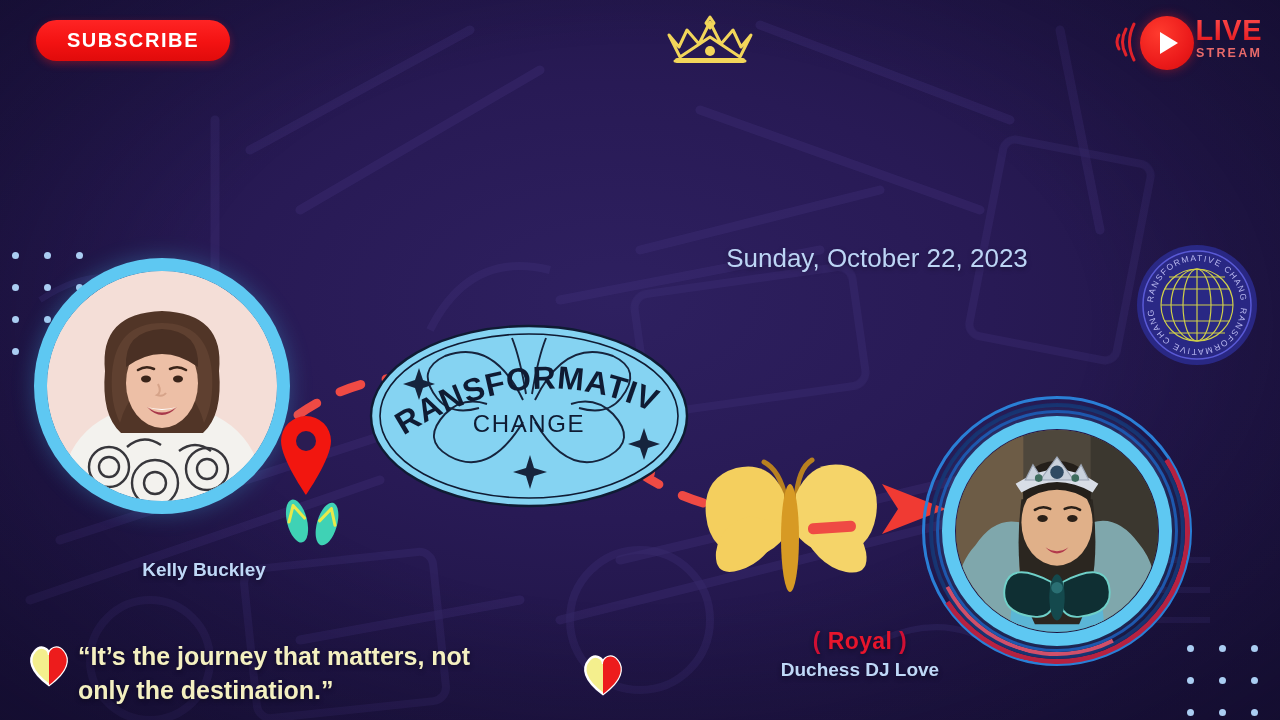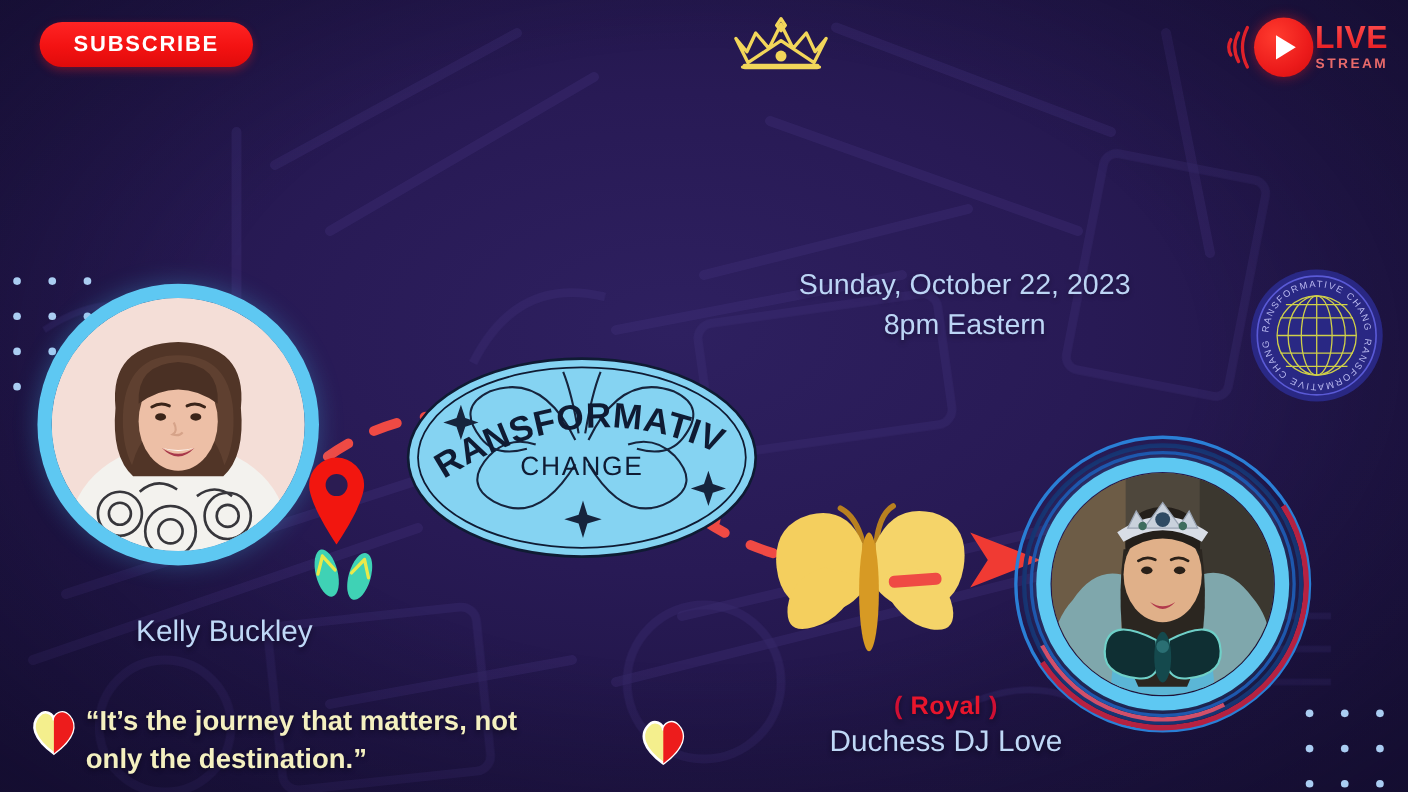--- a/index.html
+++ b/index.html
@@ -25,21 +25,21 @@
   .dots-right{right:22px;top:645px;grid-template-columns:repeat(3,7px);grid-template-rows:repeat(3,7px);}
   
   .subscribe{
     position:absolute;left:36px;top:20px;width:194px;height:41px;border-radius:21px;
     background:linear-gradient(180deg,#ff2424 0%,#f31212 55%,#e00b0b 100%);
     box-shadow:0 3px 9px rgba(255,30,30,.33);
     display:flex;align-items:center;justify-content:center;cursor:pointer;border:0;
   }
   .subscribe span{color:#fff;font-size:20px;font-weight:600;letter-spacing:1.6px;}
   
-  .live{position:absolute;right:18px;top:16px;display:flex;align-items:center;gap:2px;}
+  .live{position:absolute;right:18px;top:16px;display:flex;gap:2px;}
   .live-wave{width:26px;height:52px;}
   .live-play{
     width:54px;height:54px;border-radius:50%;
     background:radial-gradient(circle at 36% 32%,#ff3b2e 0%,#ec1b1b 60%,#d40e0e 100%);
     display:flex;align-items:center;justify-content:center;box-shadow:0 0 12px rgba(240,30,30,.45);
   }
   .live-play i{
     display:block;width:0;height:0;margin-left:5px;
     border-left:18px solid #fff;border-top:11px solid transparent;border-bottom:11px solid transparent;
   }
@@ -103,21 +103,21 @@
     transform:rotate(18deg);
   }
   .pf-right .photo{
     position:absolute;inset:34px;border-radius:50%;overflow:hidden;
     background:linear-gradient(170deg,#7c6a58 0%,#5d5548 40%,#3d3b36 100%);
   }
   
   .role{font-size:23px;font-weight:700;color:#e8152c;letter-spacing:.4px;
         text-shadow:0 2px 5px rgba(0,0,0,.4);}
   .role .paren{color:#cf0f34;font-weight:600;}
-  .pname{font-size:27px;font-weight:400;color:#bfd8f7;margin-top:4px;
+  .pname{font-size:19px;font-weight:700;color:#bfd8f7;margin-top:4px;
          text-shadow:0 2px 5px rgba(0,0,0,.4);}
   .names-left{position:absolute;left:104px;top:555px;text-align:center;width:200px;}
   .names-right{position:absolute;left:740px;top:628px;text-align:center;width:240px;}
   
   .quote{
     position:absolute;left:78px;top:640px;width:480px;text-align:left;
     color:#f4f0c0;font-size:25px;line-height:1.35;font-weight:700;
     text-shadow:0 2px 5px rgba(0,0,0,.4);
   }
   .heart{position:absolute;width:46px;height:46px;}
@@ -224,21 +224,20 @@
       <path d="M14 21 L25 43 L55 23 L85 43 L96 21 L86 33 L78 16 L66 30 L55 8 L44 30 L32 16 L24 33 Z"></path>
       <path d="M20 47 L90 47"></path>
       <path d="M55 3 l4 6 -4 5 -4 -5 z"></path>
     </g>
     <circle cx="55" cy="37" r="5" fill="#f2d65a"></circle>
     <rect x="20" y="44" width="70" height="5" rx="2" fill="#f2d65a"></rect>
   </svg>
 
   <div class="when">
     <div>Sunday, October 22, 2023</div>
-    <div>8pm Eastern</div>
   </div>
 
   <svg class="globe-logo" viewBox="0 0 122 122">
     <circle cx="61" cy="61" r="60" fill="#2b2b8f" opacity=".85"></circle>
     <circle cx="61" cy="61" r="54" fill="none" stroke="#5a5ad6" stroke-width="1.5"></circle>
     <g fill="none" stroke="#cfcf4a" stroke-width="1.2">
       <circle cx="61" cy="61" r="36"></circle>
       <ellipse cx="61" cy="61" rx="14" ry="36"></ellipse>
       <ellipse cx="61" cy="61" rx="26" ry="36"></ellipse>
       <path d="M25 61 h72 M28 45 h66 M28 77 h66 M33 33 h56 M33 89 h56"></path>

